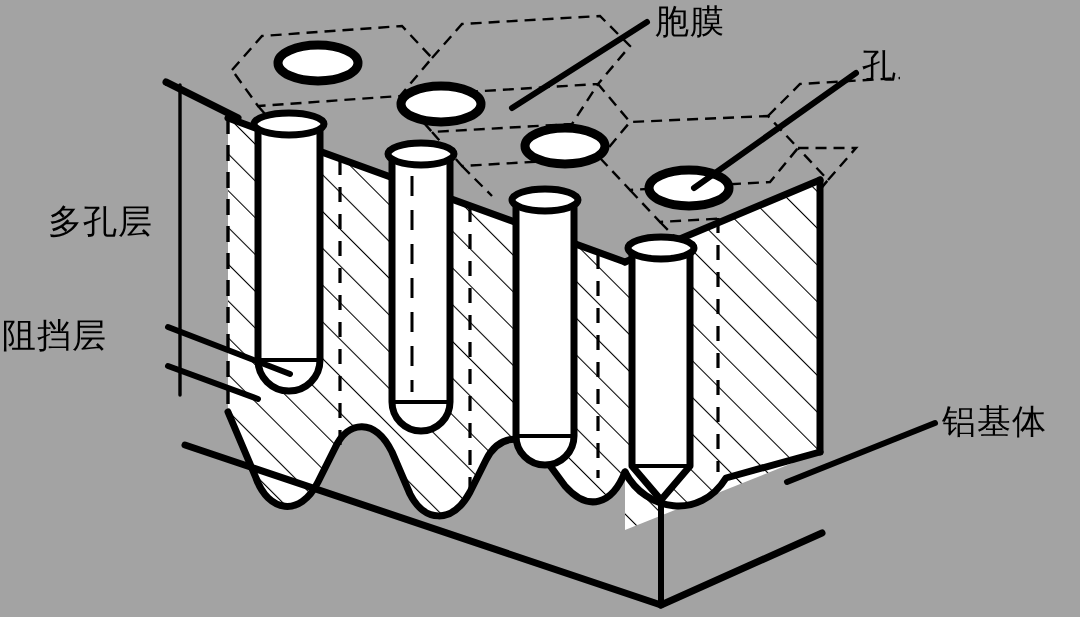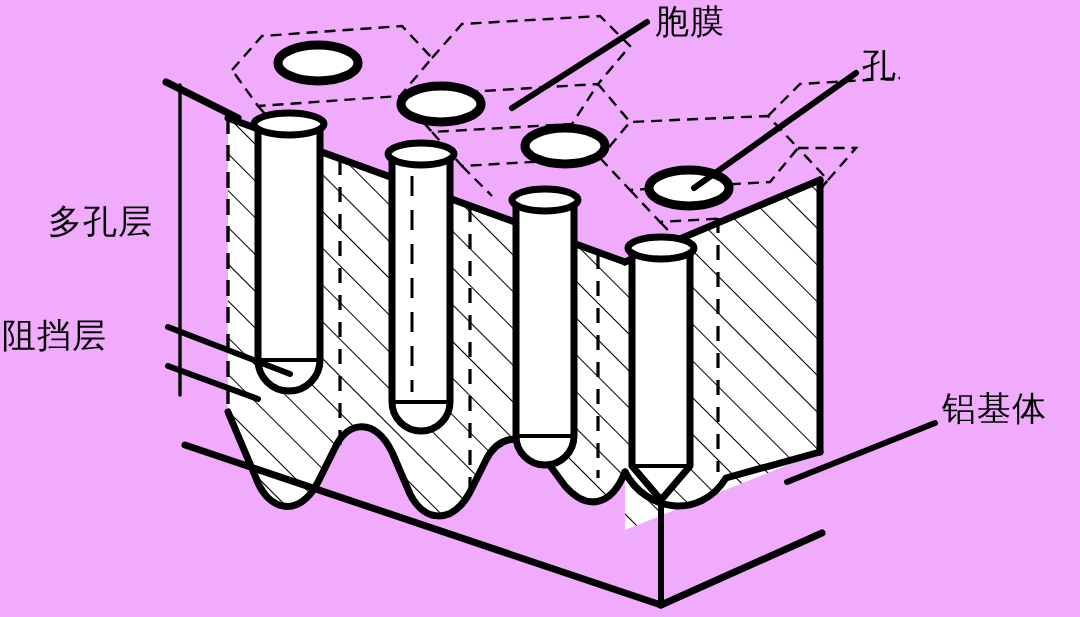--- a/index.html
+++ b/index.html
@@ -1,34 +1,34 @@
 <!DOCTYPE html>
 <html><head>
 <meta charset="utf-8">
 <style>
   html,body{margin:0;padding:0;background:#ffffff;}
   body{width:1080px;height:617px;overflow:hidden;
        font-family:"DejaVu Sans","Liberation Sans",sans-serif;}
-  #stage{position:relative;width:1080px;height:617px;background:#f0abfc;}
+  #stage{position:relative;width:1080px;height:617px;background:#a3a3a3;}
   svg#diagram{position:absolute;left:0;top:0;width:1080px;height:617px;display:block;}
   .lbl{
     position:absolute;
     font-family:"DejaVu Sans","Liberation Sans",sans-serif;
     font-size:34px;
     font-weight:400;
     color:#000;
     white-space:nowrap;
     letter-spacing:1px;
     line-height:1;
   }
   #label-baomo{left:655px;top:4px;}
   #label-kong{left:862px;top:48px;}
   #label-duokongceng{left:48px;top:204px;}
   #label-zudangceng{left:2px;top:318px;}
-  #label-lvjiti{left:942px;top:391px;text-align:right;}
+  #label-lvjiti{left:942px;top:404px;text-align:right;}
 </style>
 </head>
 <body>
 
 <div id="stage">
 
   <svg id="diagram" viewBox="0 0 1080 617">
     <defs>
 
       <pattern id="hatch" width="26" height="26" patternUnits="userSpaceOnUse" patternTransform="rotate(-45)">

